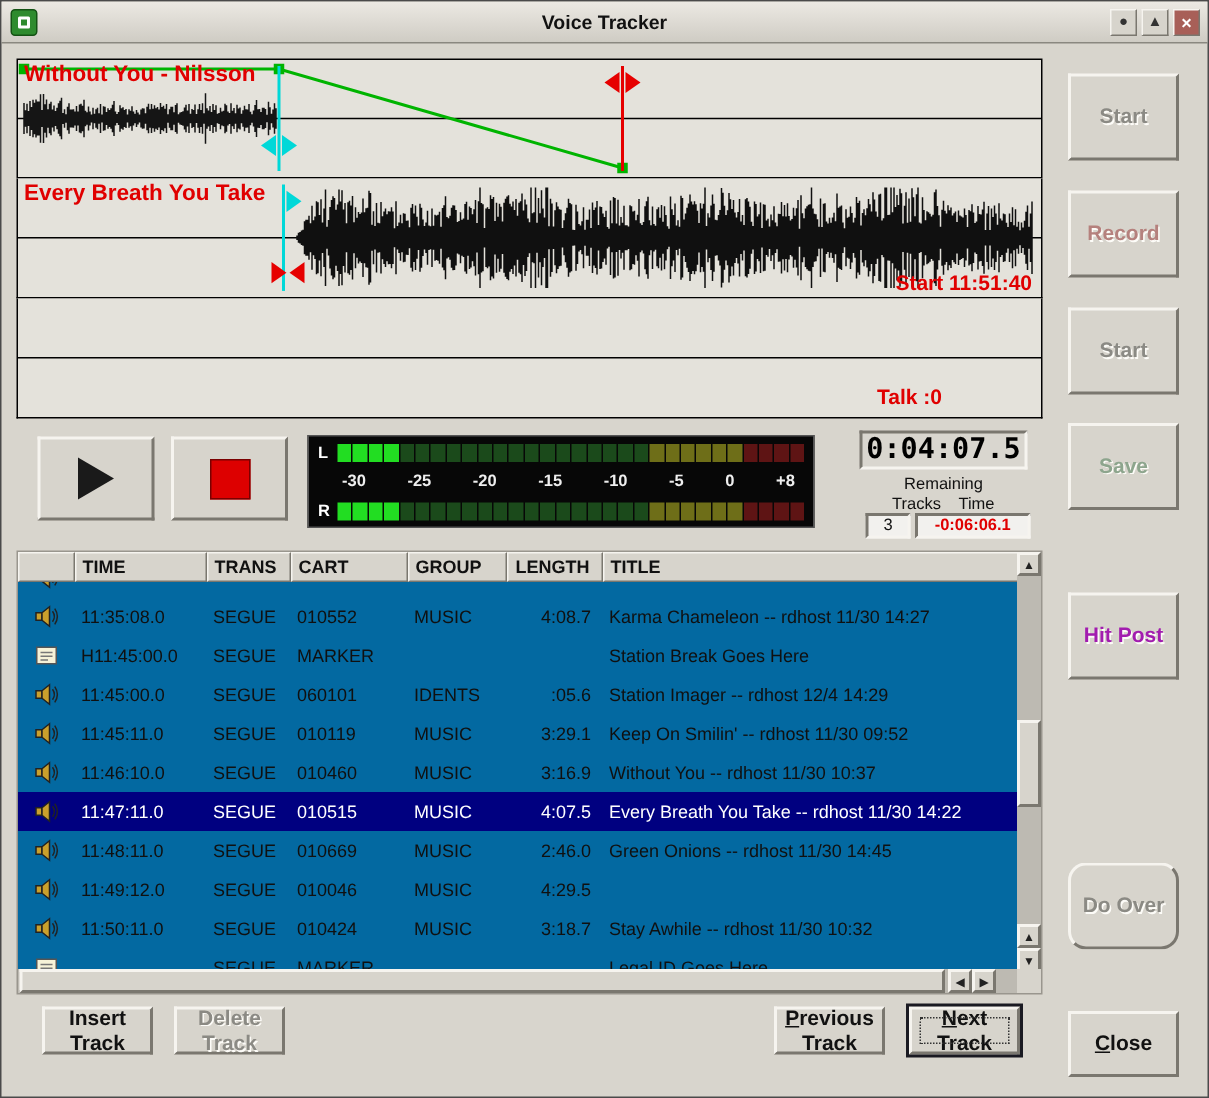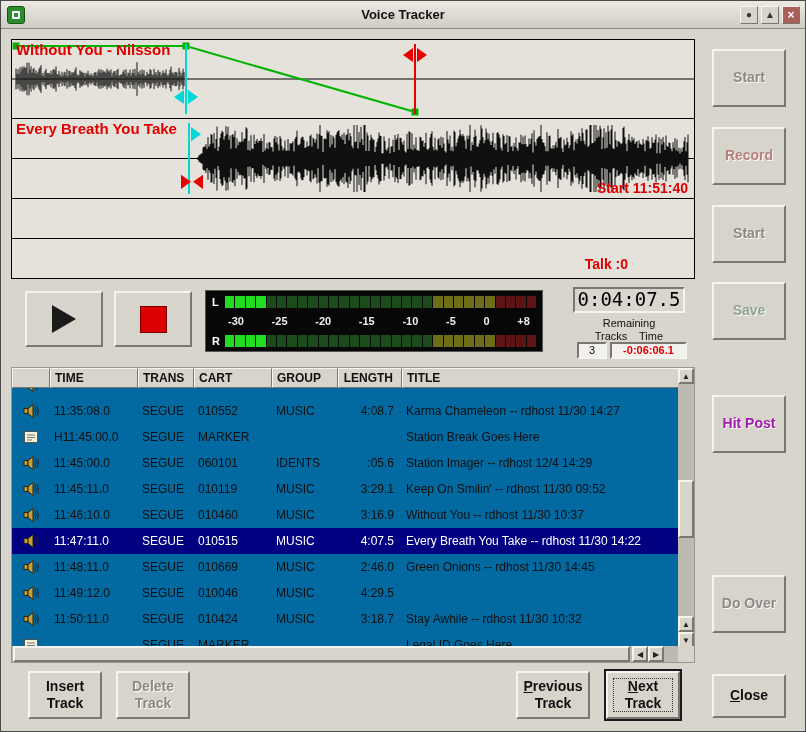--- a/index.html
+++ b/index.html
@@ -40,21 +40,21 @@
   .play-tri{width:0;height:0;border-left:24px solid #1a1a1a;border-top:14px solid transparent;border-bottom:14px solid transparent}
   .stop-sq{width:27px;height:27px;background:#dd0000;border:1px solid #7a0000}
   .meter{position:absolute;left:204px;top:289px;width:338px;height:62px;background:#070707;border:1px solid #555;
     padding:4px 6px;display:flex;flex-direction:column;justify-content:space-between}
   .meter-row{display:flex;align-items:center;height:13px}
   .meter-lab{color:#fff;font-size:11px;font-weight:bold;width:13px}
   .segs{display:flex;gap:1px;flex:1;height:12px}
   .seg{flex:1;height:12px}
   .scale{display:flex;justify-content:space-between;color:#eee;font-size:11px;font-weight:bold;padding-left:16px;padding-right:6px}
   .time-display{position:absolute;left:572px;top:286px;width:112px;height:26px;background:#d9d6cf;
-    font-family:"DejaVu Sans Mono",monospace;font-weight:normal;font-size:19px;color:#000;
+    font-family:"DejaVu Sans Mono",monospace;font-weight:bold;font-size:19px;color:#000;
     text-align:center;line-height:21px}
   .rem-label{position:absolute;left:572px;top:316px;width:112px;text-align:center;font-size:11px;color:#111}
   .rem-tracks-label{position:absolute;left:588px;top:329px;width:44px;text-align:center;font-size:11px;color:#111}
   .rem-time-label{position:absolute;left:628px;top:329px;width:44px;text-align:center;font-size:11px;color:#111}
   .rem-tracks-value{position:absolute;left:576px;top:341px;width:30px;height:17px;background:#f2f1ee;
     font-size:11px;text-align:center;line-height:13px;color:#111}
   .rem-time-value{position:absolute;left:609px;top:341px;width:77px;height:17px;background:#f2f1ee;
     font-size:11px;text-align:center;line-height:13px;color:#e00000;font-weight:bold}
   
   .log{position:absolute;left:10px;top:366px;width:684px;height:296px;background:#d7d4cc;border:1px solid #99968e}
@@ -92,21 +92,21 @@
   .btn{position:absolute;background:#d7d4cc;border:2px solid;border-color:#f6f4ef #7a776f #7a776f #f6f4ef;
     font-weight:bold;font-size:14px;display:flex;flex-direction:column;align-items:center;justify-content:center;
     line-height:1.25;color:#111;cursor:default}
   .btn.disabled{color:#8b8a84;text-shadow:1px 1px 0 #fdfcf8}
   .btn.default{outline:2px solid #1a1a22}
   .fring{position:absolute;inset:5px;border:1px dotted #333;pointer-events:none}
   
   .side{left:711px;width:74px;height:58px}
   .sb-1{top:48px}.sb-2{top:126px}.sb-3{top:204px}.sb-4{top:281px}.sb-5{top:394px}.sb-6{top:574px}
   
-  .bb{top:670px;height:48px;width:74px}
+  .bb{top:670px;height:32px;width:74px}
   .bb-insert{left:27px}
   .bb-delete{left:115px}
   .bb-prev{left:515px}
   .bb-next{left:605px}
   .bb-close{left:711px;top:673px;height:44px}
 </style>
 </head>
 <body>
 
 <div class="titlebar">
@@ -475,21 +475,21 @@
   </div>
 <div class="btn side sb-3 disabled" style="color: rgb(139, 138, 132);">
     <span>Start</span>
   </div>
 <div class="btn side sb-4 disabled" style="color: rgb(141, 165, 141);">
     <span>Save</span>
   </div>
 <div class="btn side sb-5 disabled" style="color: #a21caf;">
     <span>Hit Post</span>
   </div>
-<div class="btn side sb-6 disabled" style="color: rgb(139, 138, 132);">
+<div class="btn side sb-6 disabled" style="color: rgb(139, 138, 132); border-radius: 12px;">
     <span>Do Over</span>
   </div>
 
 <div class="btn bb bb-insert">
   <span>Insert</span>
   <span>Track</span>
 </div>
 <div class="btn bb bb-delete disabled">
   <span>Delete</span>
   <span>Track</span>

